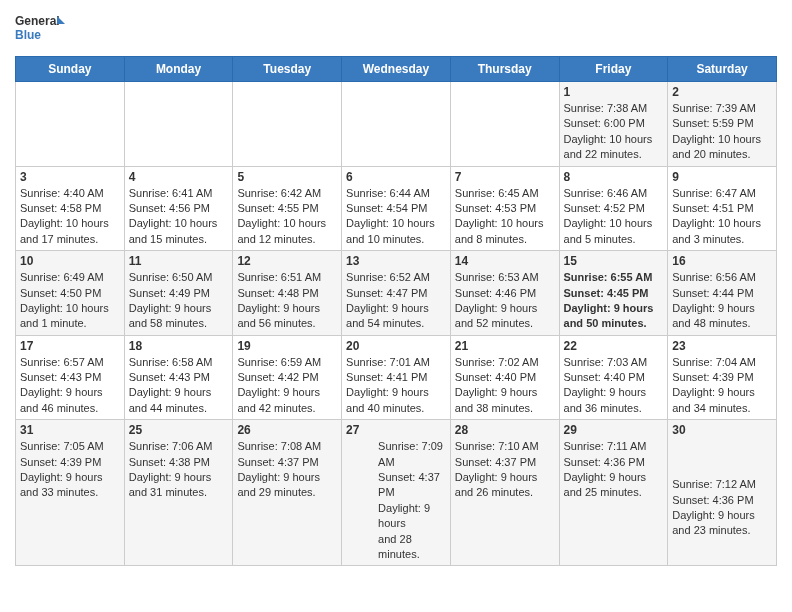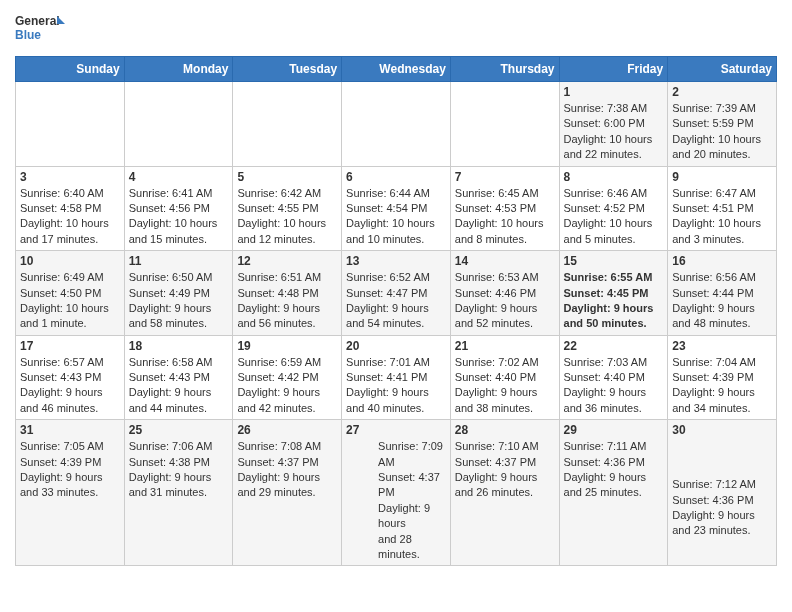--- a/index.html
+++ b/index.html
@@ -38,21 +38,21 @@
       width: 100%;
       border-collapse: collapse;
       table-layout: fixed;
     }
     thead th {
       background-color: #3a7abf;
       color: #fff;
       font-size: 12px;
       font-weight: bold;
       padding: 5px 4px;
-      text-align: right;
+      text-align: center;
       border: 1px solid #2a6aaf;
     }
     tbody td {
       border: 1px solid #ccc;
       vertical-align: top;
       padding: 3px 4px;
       font-size: 10px;
       color: #333;
       height: 80px;
       background: #fff;
@@ -122,21 +122,21 @@
           <span class="day-number">2</span>
           <div class="cell-info" style="white-space: pre-line;">Sunrise: 7:39 AM
 Sunset: 5:59 PM
 Daylight: 10 hours
 and 20 minutes.</div>
         </td>
       </tr>
       <tr>
         <td>
           <span class="day-number">3</span>
-          <div class="cell-info" style="white-space: pre-line;">Sunrise: 6:40 AM
+          <div class="cell-info" style="white-space: pre-line;">Sunrise: 4:40 AM
 Sunset: 4:58 PM
 Daylight: 10 hours
 and 17 minutes.</div>
         </td>
         <td>
           <span class="day-number">4</span>
           <div class="cell-info" style="white-space: pre-line;">Sunrise: 6:41 AM
 Sunset: 4:56 PM
 Daylight: 10 hours
 and 15 minutes.</div>

